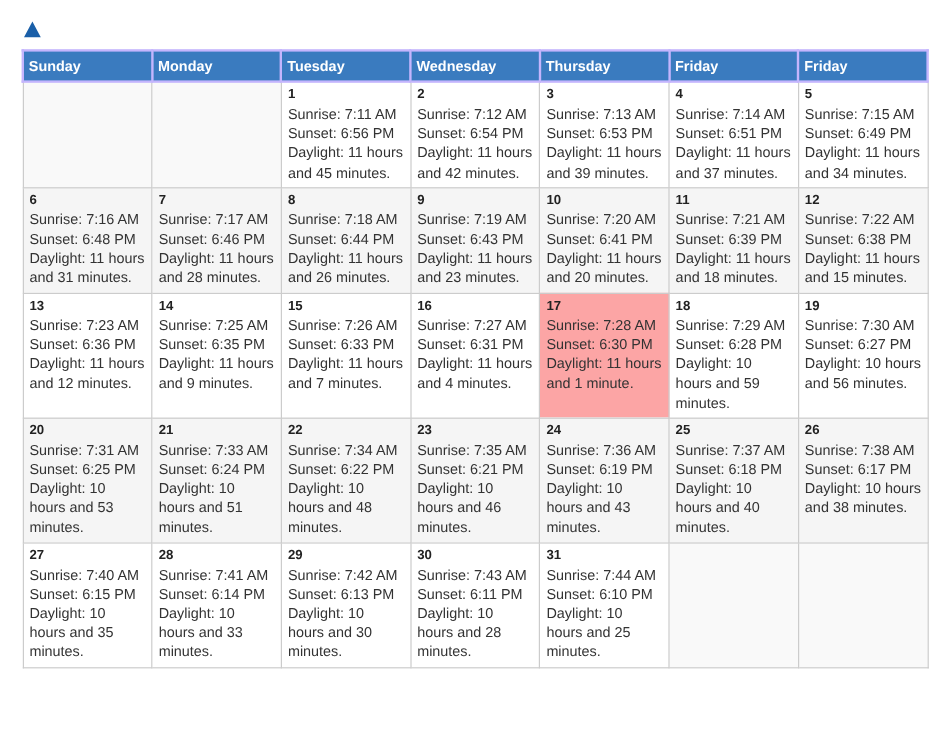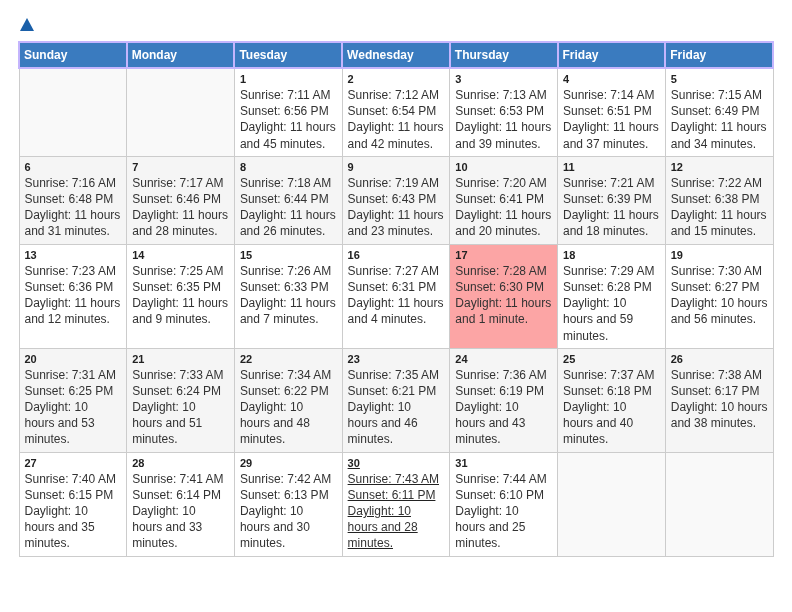--- a/index.html
+++ b/index.html
@@ -240,21 +240,21 @@
             <div class="day-info">Sunrise: 7:40 AM<br>Sunset: 6:15 PM<br>Daylight: 10 hours and 35 minutes.</div>
           </td>
           <td style="background: rgb(255, 255, 255);">
             <span class="day-num">28</span>
             <div class="day-info">Sunrise: 7:41 AM<br>Sunset: 6:14 PM<br>Daylight: 10 hours and 33 minutes.</div>
           </td>
           <td style="background: rgb(255, 255, 255);">
             <span class="day-num">29</span>
             <div class="day-info">Sunrise: 7:42 AM<br>Sunset: 6:13 PM<br>Daylight: 10 hours and 30 minutes.</div>
           </td>
-          <td style="background: rgb(255, 255, 255); text-decoration: underline;">
+          <td style="background: rgb(255, 255, 255);">
             <span class="day-num">30</span>
             <div class="day-info">Sunrise: 7:43 AM<br>Sunset: 6:11 PM<br>Daylight: 10 hours and 28 minutes.</div>
           </td>
           <td style="background: rgb(255, 255, 255);">
             <span class="day-num">31</span>
             <div class="day-info">Sunrise: 7:44 AM<br>Sunset: 6:10 PM<br>Daylight: 10 hours and 25 minutes.</div>
           </td>
           <td class="empty-cell"></td>
           <td class="empty-cell"></td>
         </tr>

